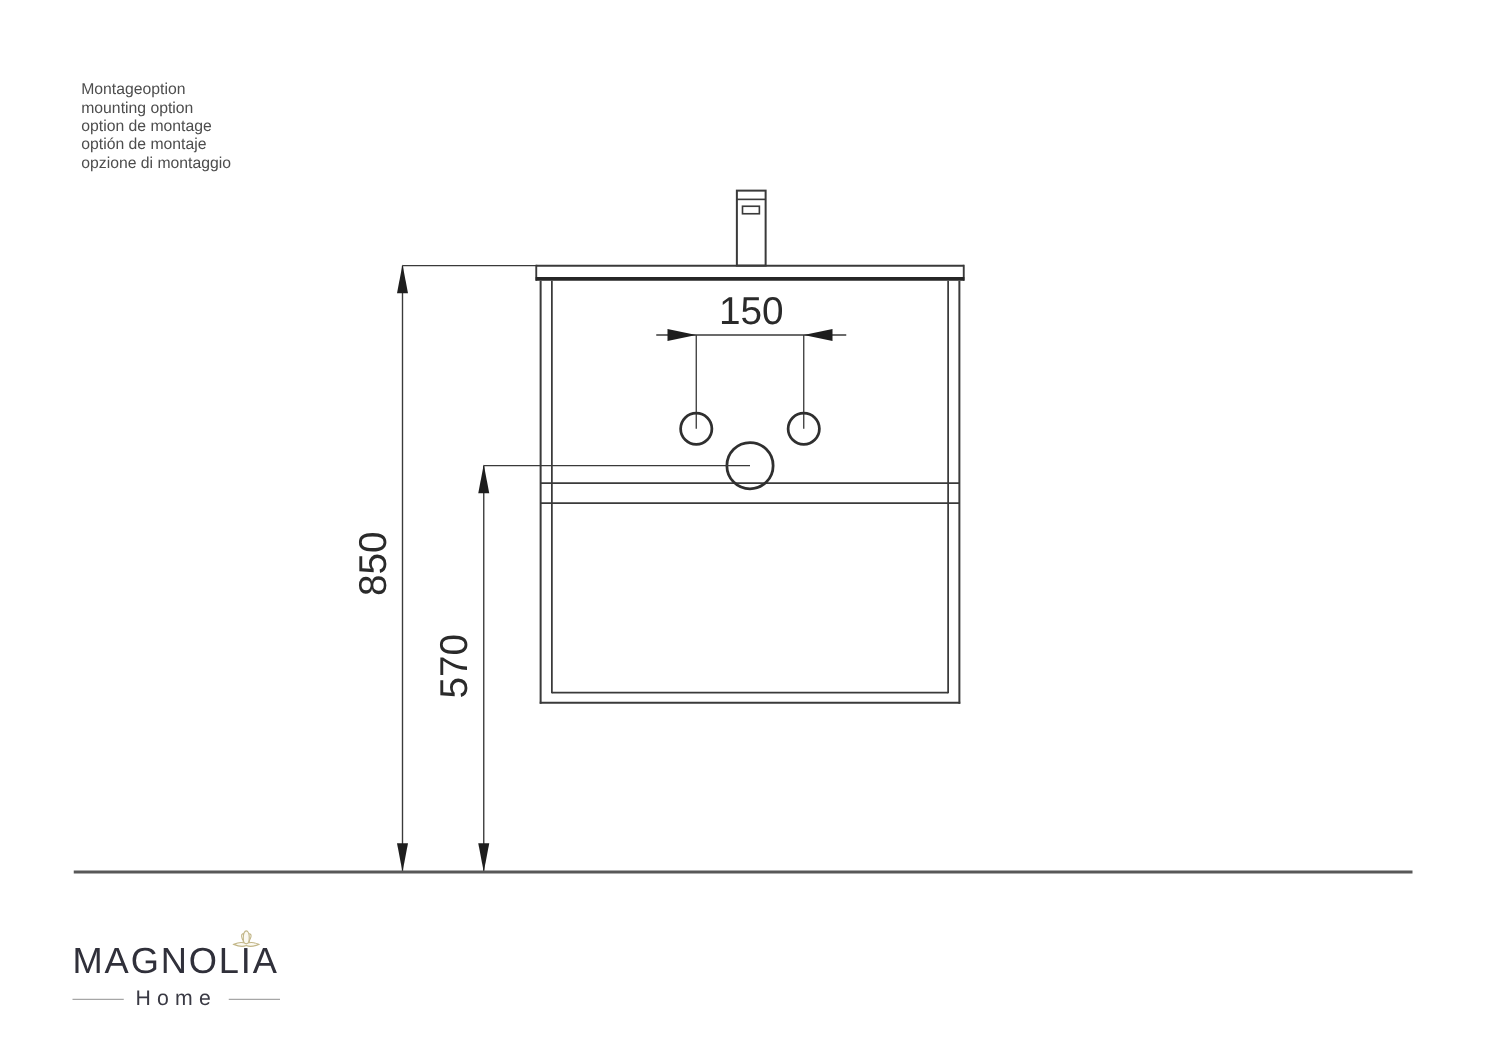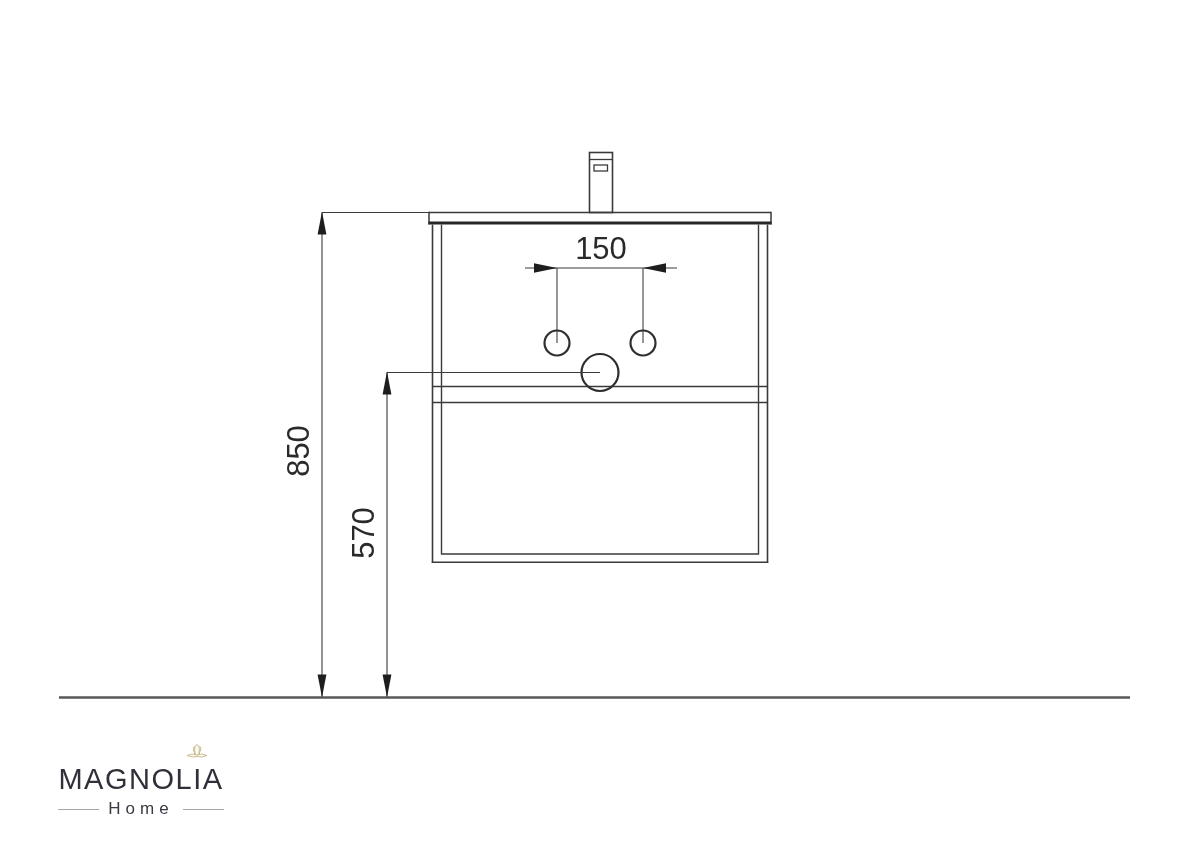--- a/index.html
+++ b/index.html
@@ -43,27 +43,26 @@
     left: 58px;
     top: 740px;
     width: 166px;
   }
   .logo .flower {
     position: absolute;
     left: 127px;
     top: 2px;
   }
   .brand-name {
-    margin-top: 23px;
+    margin-top: 13px;
     font-size: 29px;
     letter-spacing: 1.5px;
     font-weight: 300;
     color: #30303a;
     white-space: nowrap;
-    text-align: center;
   }
   .home-row {
     display: flex;
     align-items: center;
     margin-top: 3px;
   }
   .home-row .rule {
     flex: 1;
     height: 1px;
     background: #a6a6a6;
@@ -74,20 +73,27 @@
     letter-spacing: 5px;
     color: #3a3a44;
     white-space: nowrap;
   }
 </style>
 </head>
 <body>
 
 <div class="stage">
 
+  <div class="notes">
+    <div>Montageoption</div>
+    <div>mounting option</div>
+    <div>option de montage</div>
+    <div>optión de montaje</div>
+    <div>opzione di montaggio</div>
+  </div>
 
   <svg class="drawing-svg" width="1200" height="849" viewBox="0 0 1200 849">
 
     <g stroke="#3a3a3a" fill="none">
       <rect x="589.5" y="152.5" width="23" height="60" stroke-width="1.6"></rect>
       <line x1="589.5" y1="159.5" x2="612.5" y2="159.5" stroke-width="1.3"></line>
       <rect x="594" y="165" width="13.5" height="6" stroke-width="1.3"></rect>
     </g>
 
     <g stroke="#3a3a3a" fill="none">

